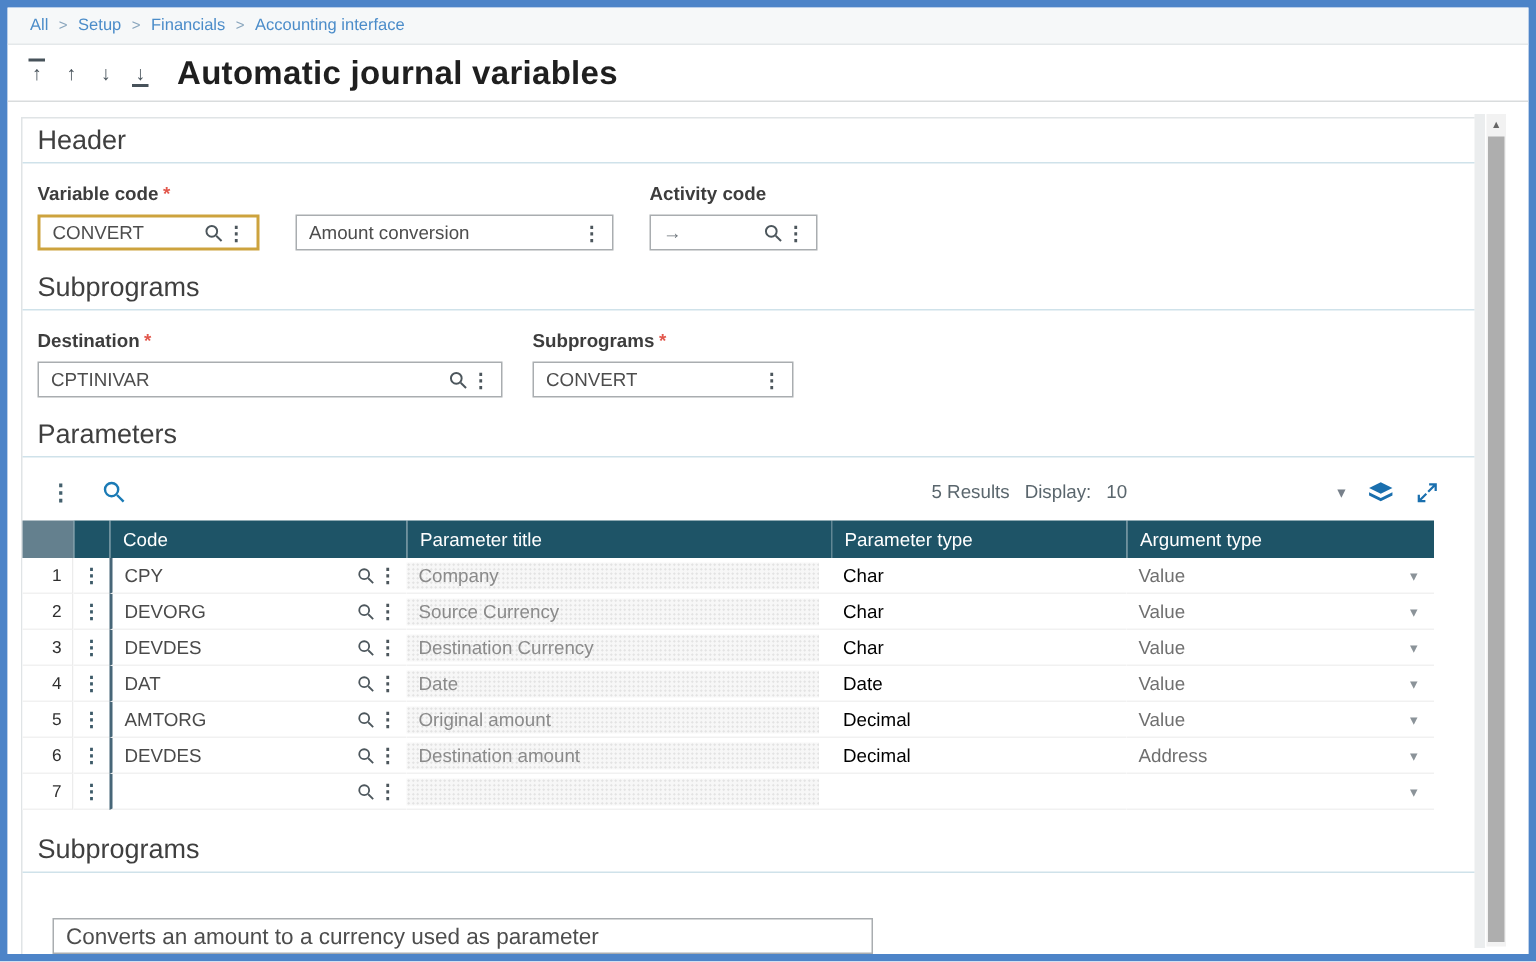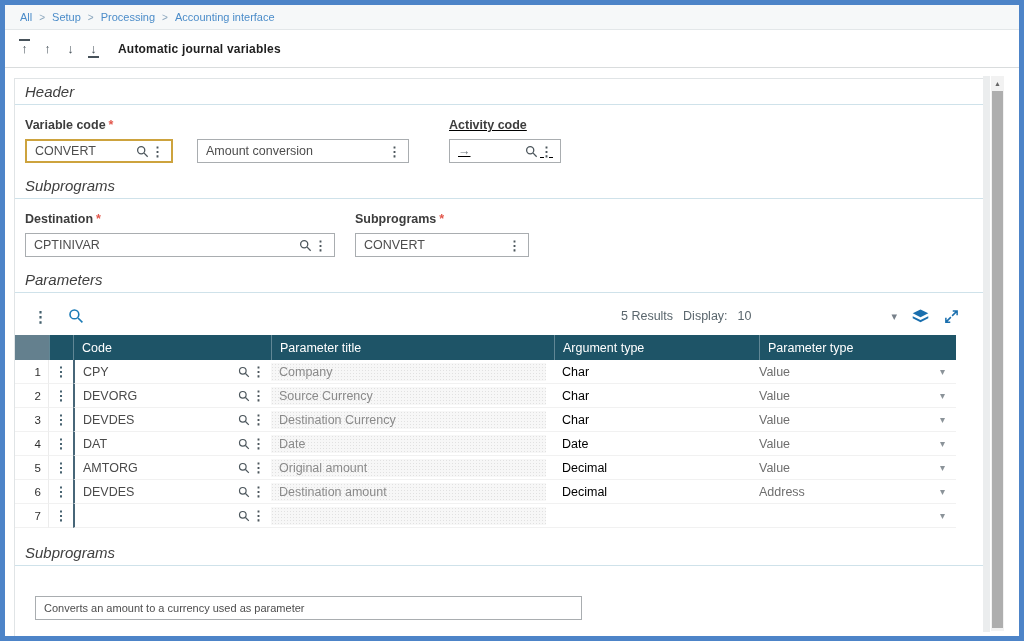--- a/index.html
+++ b/index.html
@@ -15,29 +15,29 @@
   .crumb-sep{color:#8aa6bd;font-size:10px;}
   
   .title-bar{position:absolute;top:25px;left:0;right:0;height:38px;background:#fff;
     border-bottom:1px solid #d9dcdd;box-shadow:0 1px 2px rgba(0,0,0,0.07);
     display:flex;align-items:center;padding-left:13px;gap:18px;}
   .nav-icons{display:flex;gap:10px;align-items:center;}
   .navico{display:inline-block;width:13px;text-align:center;font-size:13px;color:#47525a;
     position:relative;line-height:1;cursor:pointer;}
   .navico.bar-top::before{content:"";position:absolute;left:1px;right:1px;top:-3px;border-top:2px solid #47525a;}
   .navico.bar-bottom::after{content:"";position:absolute;left:1px;right:1px;bottom:-3px;border-bottom:2px solid #47525a;}
-  .page-title{font-size:12px;font-weight:bold;color:#1f1f1f;margin:0;letter-spacing:.2px;}
+  .page-title{font-size:22px;font-weight:bold;color:#1f1f1f;margin:0;letter-spacing:.2px;}
   
   .content{position:absolute;top:63px;left:0;right:0;bottom:0;background:#fff;}
   .edge-band{position:absolute;top:8px;bottom:4px;right:29px;width:7px;background:#ebedee;}
   .vscroll{position:absolute;top:8px;bottom:5px;right:15px;width:13px;background:#f2f2f2;}
   .sb-up{height:14px;display:flex;align-items:center;justify-content:center;font-size:7px;color:#666;cursor:pointer;}
   .sb-thumb{position:absolute;top:15px;bottom:3px;left:1px;right:1px;background:#aeaeae;cursor:pointer;}
   .panel{position:absolute;left:9px;top:10px;right:36px;border-left:1px solid #e0e4e6;border-top:1px solid #e0e4e6;}
-  .section-title{font-size:15px;color:#3f3f3f;margin:4px 0 0 10px;font-style:italic;}
+  .section-title{font-size:18px;color:#3f3f3f;margin:4px 0 0 10px;}
   .rule{border-bottom:1px solid #cfe2ea;margin-top:4px;}
   .indent{margin-left:10px;}
   
   .field-row{display:flex;align-items:flex-end;}
   .flabel{font-weight:bold;font-size:12.5px;color:#3d3d3d;margin:13px 0 7px;}
   .req{color:#e2574c;margin-left:3px;}
   .inputbox{display:flex;align-items:center;height:24px;border:1px solid #a9adb0;background:#fff;
     font-size:12.5px;color:#4d4d4d;padding:0 5px 0 8px;cursor:text;}
   .inputbox .val{flex:1;white-space:nowrap;overflow:hidden;}
   .inputbox.focused{border:2px solid #cda33e;}
@@ -73,34 +73,34 @@
   .td.c-code .val{flex:1;}
   .td.c-title{padding:0;}
   .hatch{flex:1;height:18px;margin:3px 8px 3px 0;background-color:#f7f7f7;
     background-image:radial-gradient(#e1e1e1 0.7px,rgba(0,0,0,0) 0.8px);background-size:3px 3px;
     display:flex;align-items:center;padding-left:8px;color:#8a8a8a;}
   .td.c-type{padding-left:8px;color:#000000;}
   .td.c-arg{padding-left:8px;color:#6f6f6f;}
   .row-caret{margin-left:auto;margin-right:11px;color:#8b9399;font-size:10px;cursor:pointer;}
   
   .desc-input{width:547px;height:24px;border:1px solid #a9adb0;display:flex;align-items:center;
-    padding-left:8px;font-size:11px;color:#4d4d4d;margin-left:20px;background:#fff;cursor:text;}
+    padding-left:8px;font-size:15px;color:#4d4d4d;margin-left:20px;background:#fff;cursor:text;}
   svg{display:block;}
 </style>
 </head>
 <body>
 
 <div class="frame">
 
   <div class="breadcrumb-bar">
     <span class="crumb">All</span>
     <span class="crumb-sep">&gt;</span>
     <span class="crumb">Setup</span>
     <span class="crumb-sep">&gt;</span>
-    <span class="crumb">Processing</span>
+    <span class="crumb">Financials</span>
     <span class="crumb-sep">&gt;</span>
     <span class="crumb">Accounting interface</span>
   </div>
 
   <div class="title-bar">
     <div class="nav-icons">
       <span class="navico bar-top">↑</span>
       <span class="navico">↑</span>
       <span class="navico">↓</span>
       <span class="navico bar-bottom">↓</span>
@@ -137,21 +137,21 @@
           </div>
         </div>
 
         <div style="width:212px;margin-left:24px;">
           <div class="inputbox">
             <span class="val">Amount conversion</span>
             <span class="dots">⋮</span>
           </div>
         </div>
 
-        <div style="width:112px;margin-left:40px;text-decoration:underline;">
+        <div style="width:112px;margin-left:24px;">
           <div class="flabel">Activity code</div>
           <div class="inputbox">
             <span class="arrow-glyph">→</span>
             <span class="inicon">
               <svg viewBox="0 0 20 20" width="13" height="13">
                   <circle cx="8" cy="8" r="5.5" fill="none" stroke="currentColor" stroke-width="2"></circle>
                   <line x1="12.5" y1="12.5" x2="18" y2="18" stroke="currentColor" stroke-width="2"></line>
                 </svg>
             </span>
             <span class="dots">⋮</span>
@@ -219,22 +219,22 @@
           </span>
         </div>
       </div>
 
       <div class="ptable">
         <div class="trow thead">
           <div class="th first c-num"></div>
           <div class="th handle c-dots"></div>
           <div class="th c-code">Code</div>
           <div class="th c-title">Parameter title</div>
+          <div class="th c-type">Parameter type</div>
           <div class="th c-arg">Argument type</div>
-          <div class="th c-type">Parameter type</div>
         </div>
 
         <div class="trow">
           <div class="td c-num">1</div>
           <div class="td c-dots">
               <span class="dots">⋮</span>
             </div>
           <div class="td c-code">
             <span class="val">CPY</span>
             <span class="inicon">

